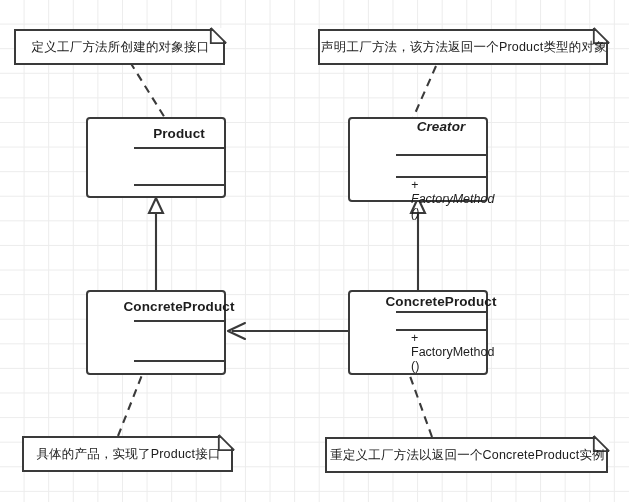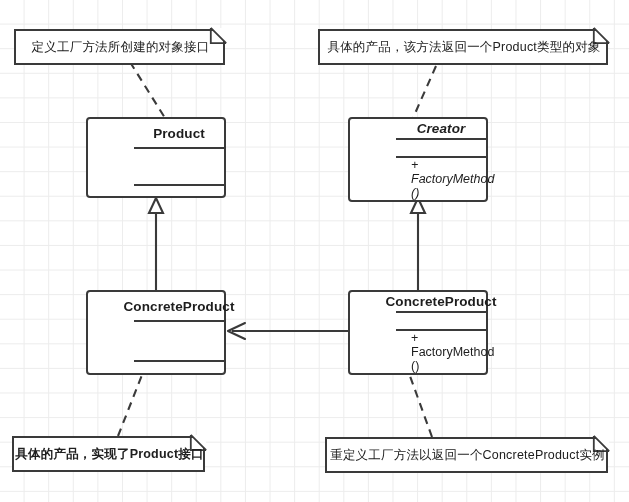--- a/index.html
+++ b/index.html
@@ -168,36 +168,36 @@
     <div class="note-text">定义工厂方法所创建的对象接口</div>
   </div>
 
   <div class="uml-note" style="left:318px; top:29px; width:290px; height:36px;">
     <div class="note-shape"></div>
     <svg class="note-fold-edge" viewBox="0 0 20 20" width="20" height="20" style="position:absolute; top:-2px; right:-2px;">
       <polygon points="2,1 19,18 19,1" fill="#ffffff"></polygon>
       <polyline points="2,1 2,18 19,18" fill="none" stroke="#3a3a3a" stroke-width="2"></polyline>
       <line x1="2" y1="1" x2="19" y2="18" stroke="#3a3a3a" stroke-width="2"></line>
     </svg>
-    <div class="note-text">具体的产品，该方法返回一个Product类型的对象</div>
+    <div class="note-text">声明工厂方法，该方法返回一个Product类型的对象</div>
   </div>
 
   <div class="uml-class" style="left:86px; top:117px; width:140px; height:81px;">
     <div class="uml-compartment uml-title" style="height:28px;">
       <span>Product</span>
     </div>
     <div class="uml-compartment uml-attrs" style="height:26px;">
       <span></span>
     </div>
     <div class="uml-compartment uml-ops" style="flex:1;">
       <span></span>
     </div>
   </div>
 
-  <div class="uml-class" style="left:348px; top:117px; width:140px; height:85px;">
+  <div class="uml-class" style="left:348px; top:117px; width:140px; height:85px;gap:20px;">
     <div class="uml-compartment uml-title abstract" style="height:28px;">
       <span>Creator</span>
     </div>
     <div class="uml-compartment uml-attrs" style="height:26px;">
       <span></span>
     </div>
     <div class="uml-compartment uml-ops abstract" style="flex:1;">
       <span>+ FactoryMethod ()</span>
     </div>
   </div>
@@ -219,21 +219,21 @@
       <span>ConcreteProduct</span>
     </div>
     <div class="uml-compartment uml-attrs" style="height:26px;">
       <span></span>
     </div>
     <div class="uml-compartment uml-ops" style="flex:1;">
       <span>+ FactoryMethod ()</span>
     </div>
   </div>
 
-  <div class="uml-note" style="left:12px; top:436px; width:193px; height:36px;font-weight:bold;">
+  <div class="uml-note" style="left:22px; top:436px; width:211px; height:36px;">
     <div class="note-shape"></div>
     <svg class="note-fold-edge" viewBox="0 0 20 20" width="20" height="20" style="position:absolute; top:-2px; right:-2px;">
       <polygon points="2,1 19,18 19,1" fill="#ffffff"></polygon>
       <polyline points="2,1 2,18 19,18" fill="none" stroke="#3a3a3a" stroke-width="2"></polyline>
       <line x1="2" y1="1" x2="19" y2="18" stroke="#3a3a3a" stroke-width="2"></line>
     </svg>
     <div class="note-text">具体的产品，实现了Product接口</div>
   </div>
 
   <div class="uml-note" style="left:325px; top:437px; width:283px; height:36px;">

